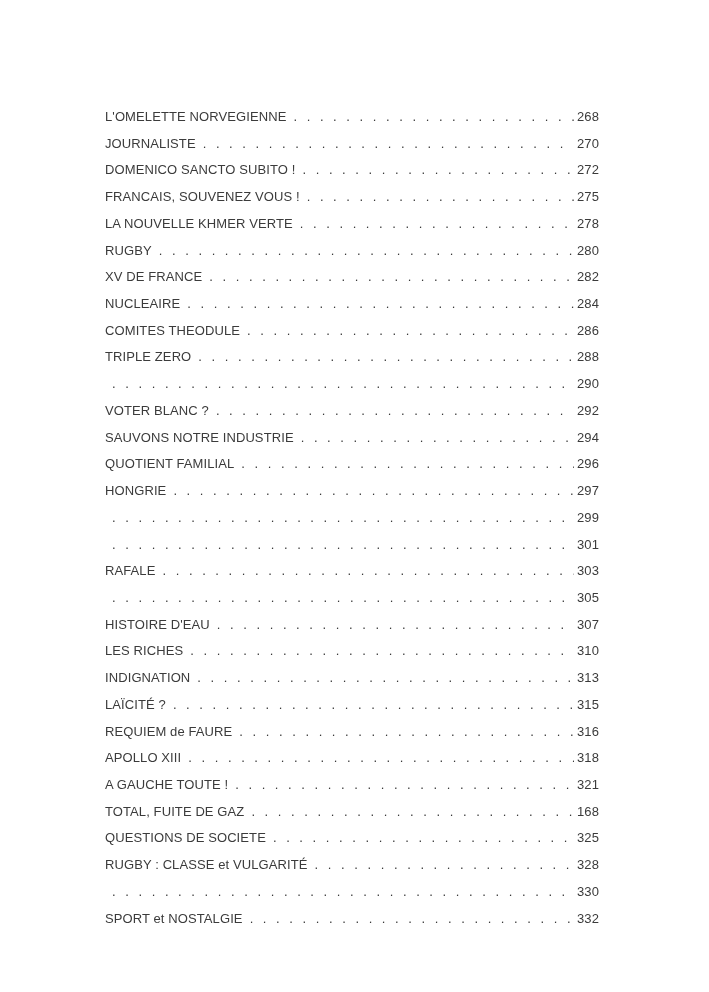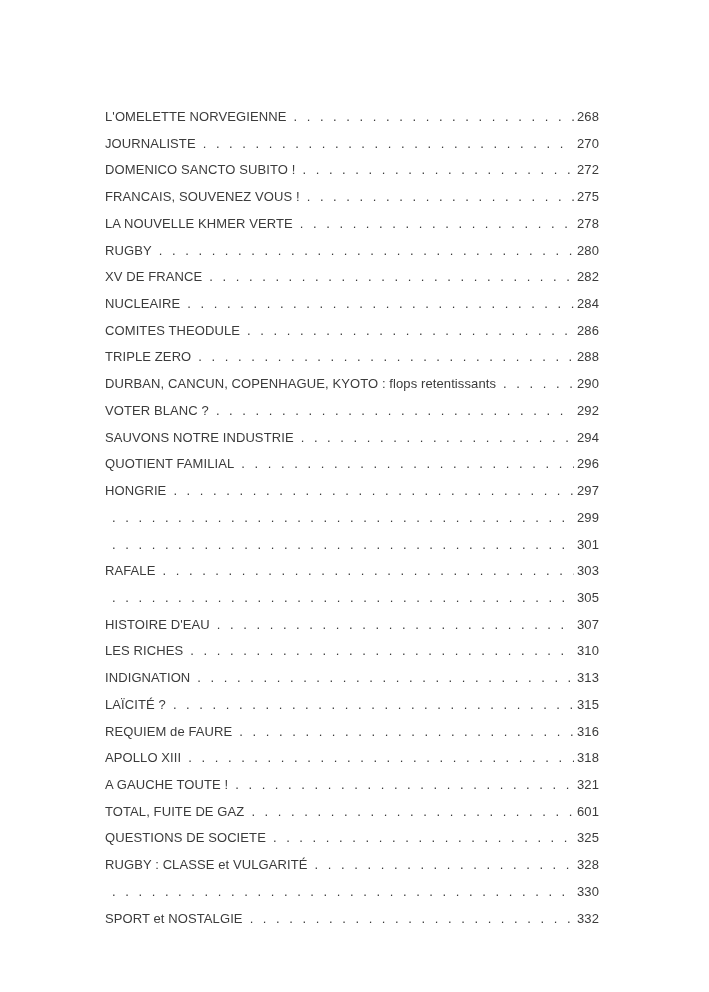--- a/index.html
+++ b/index.html
@@ -97,21 +97,20 @@
       <span class="toc-title">COMITES THEODULE</span>
       <span class="toc-leader">. . . . . . . . . . . . . . . . . . . . . . . . . . . . . . . . . . . . . . . . . . . . . . . . . . . . . . . . . . . . . . . . . . . . . . . . . . . . . . . . . . . . . . . . . . . . . . . . . . . . . . . . . . . . . . . . . . . . . . . . </span>
       <span class="toc-page">286</span>
     </div>
     <div class="toc-row">
       <span class="toc-title">TRIPLE ZERO</span>
       <span class="toc-leader">. . . . . . . . . . . . . . . . . . . . . . . . . . . . . . . . . . . . . . . . . . . . . . . . . . . . . . . . . . . . . . . . . . . . . . . . . . . . . . . . . . . . . . . . . . . . . . . . . . . . . . . . . . . . . . . . . . . . . . . . </span>
       <span class="toc-page">288</span>
     </div>
     <div class="toc-row">
-      <span class="toc-title">DURBAN, CANCUN, COPENHAGUE, KYOTO : flops retentissants</span>
       <span class="toc-leader">. . . . . . . . . . . . . . . . . . . . . . . . . . . . . . . . . . . . . . . . . . . . . . . . . . . . . . . . . . . . . . . . . . . . . . . . . . . . . . . . . . . . . . . . . . . . . . . . . . . . . . . . . . . . . . . . . . . . . . . . </span>
       <span class="toc-page">290</span>
     </div>
     <div class="toc-row">
       <span class="toc-title">VOTER BLANC ?</span>
       <span class="toc-leader">. . . . . . . . . . . . . . . . . . . . . . . . . . . . . . . . . . . . . . . . . . . . . . . . . . . . . . . . . . . . . . . . . . . . . . . . . . . . . . . . . . . . . . . . . . . . . . . . . . . . . . . . . . . . . . . . . . . . . . . . </span>
       <span class="toc-page">292</span>
     </div>
     <div class="toc-row">
       <span class="toc-title">SAUVONS NOTRE INDUSTRIE</span>
@@ -176,21 +175,21 @@
       <span class="toc-page">318</span>
     </div>
     <div class="toc-row">
       <span class="toc-title">A GAUCHE TOUTE !</span>
       <span class="toc-leader">. . . . . . . . . . . . . . . . . . . . . . . . . . . . . . . . . . . . . . . . . . . . . . . . . . . . . . . . . . . . . . . . . . . . . . . . . . . . . . . . . . . . . . . . . . . . . . . . . . . . . . . . . . . . . . . . . . . . . . . . </span>
       <span class="toc-page">321</span>
     </div>
     <div class="toc-row">
       <span class="toc-title">TOTAL, FUITE DE GAZ</span>
       <span class="toc-leader">. . . . . . . . . . . . . . . . . . . . . . . . . . . . . . . . . . . . . . . . . . . . . . . . . . . . . . . . . . . . . . . . . . . . . . . . . . . . . . . . . . . . . . . . . . . . . . . . . . . . . . . . . . . . . . . . . . . . . . . . </span>
-      <span class="toc-page">601</span>
+      <span class="toc-page">168</span>
     </div>
     <div class="toc-row">
       <span class="toc-title">QUESTIONS DE SOCIETE</span>
       <span class="toc-leader">. . . . . . . . . . . . . . . . . . . . . . . . . . . . . . . . . . . . . . . . . . . . . . . . . . . . . . . . . . . . . . . . . . . . . . . . . . . . . . . . . . . . . . . . . . . . . . . . . . . . . . . . . . . . . . . . . . . . . . . . </span>
       <span class="toc-page">325</span>
     </div>
     <div class="toc-row">
       <span class="toc-title">RUGBY : CLASSE et VULGARITÉ</span>
       <span class="toc-leader">. . . . . . . . . . . . . . . . . . . . . . . . . . . . . . . . . . . . . . . . . . . . . . . . . . . . . . . . . . . . . . . . . . . . . . . . . . . . . . . . . . . . . . . . . . . . . . . . . . . . . . . . . . . . . . . . . . . . . . . . </span>
       <span class="toc-page">328</span>

